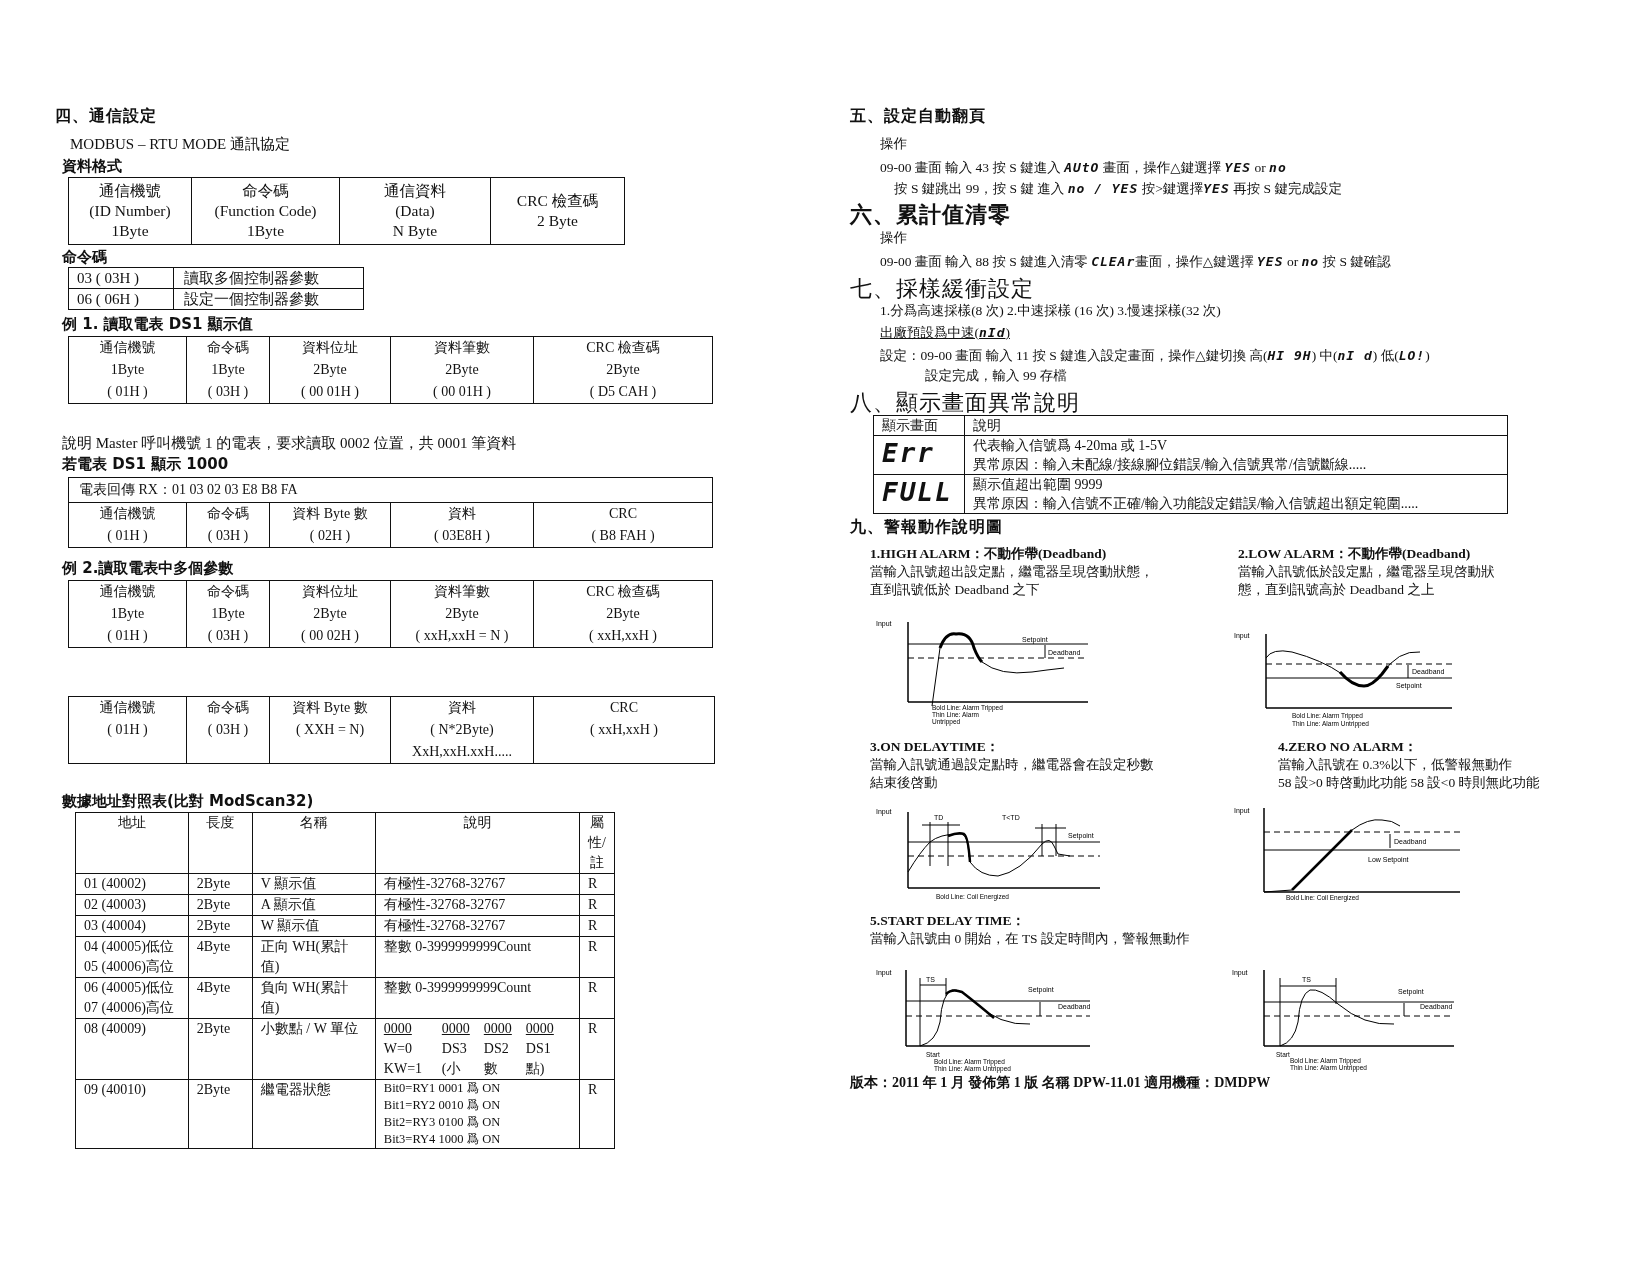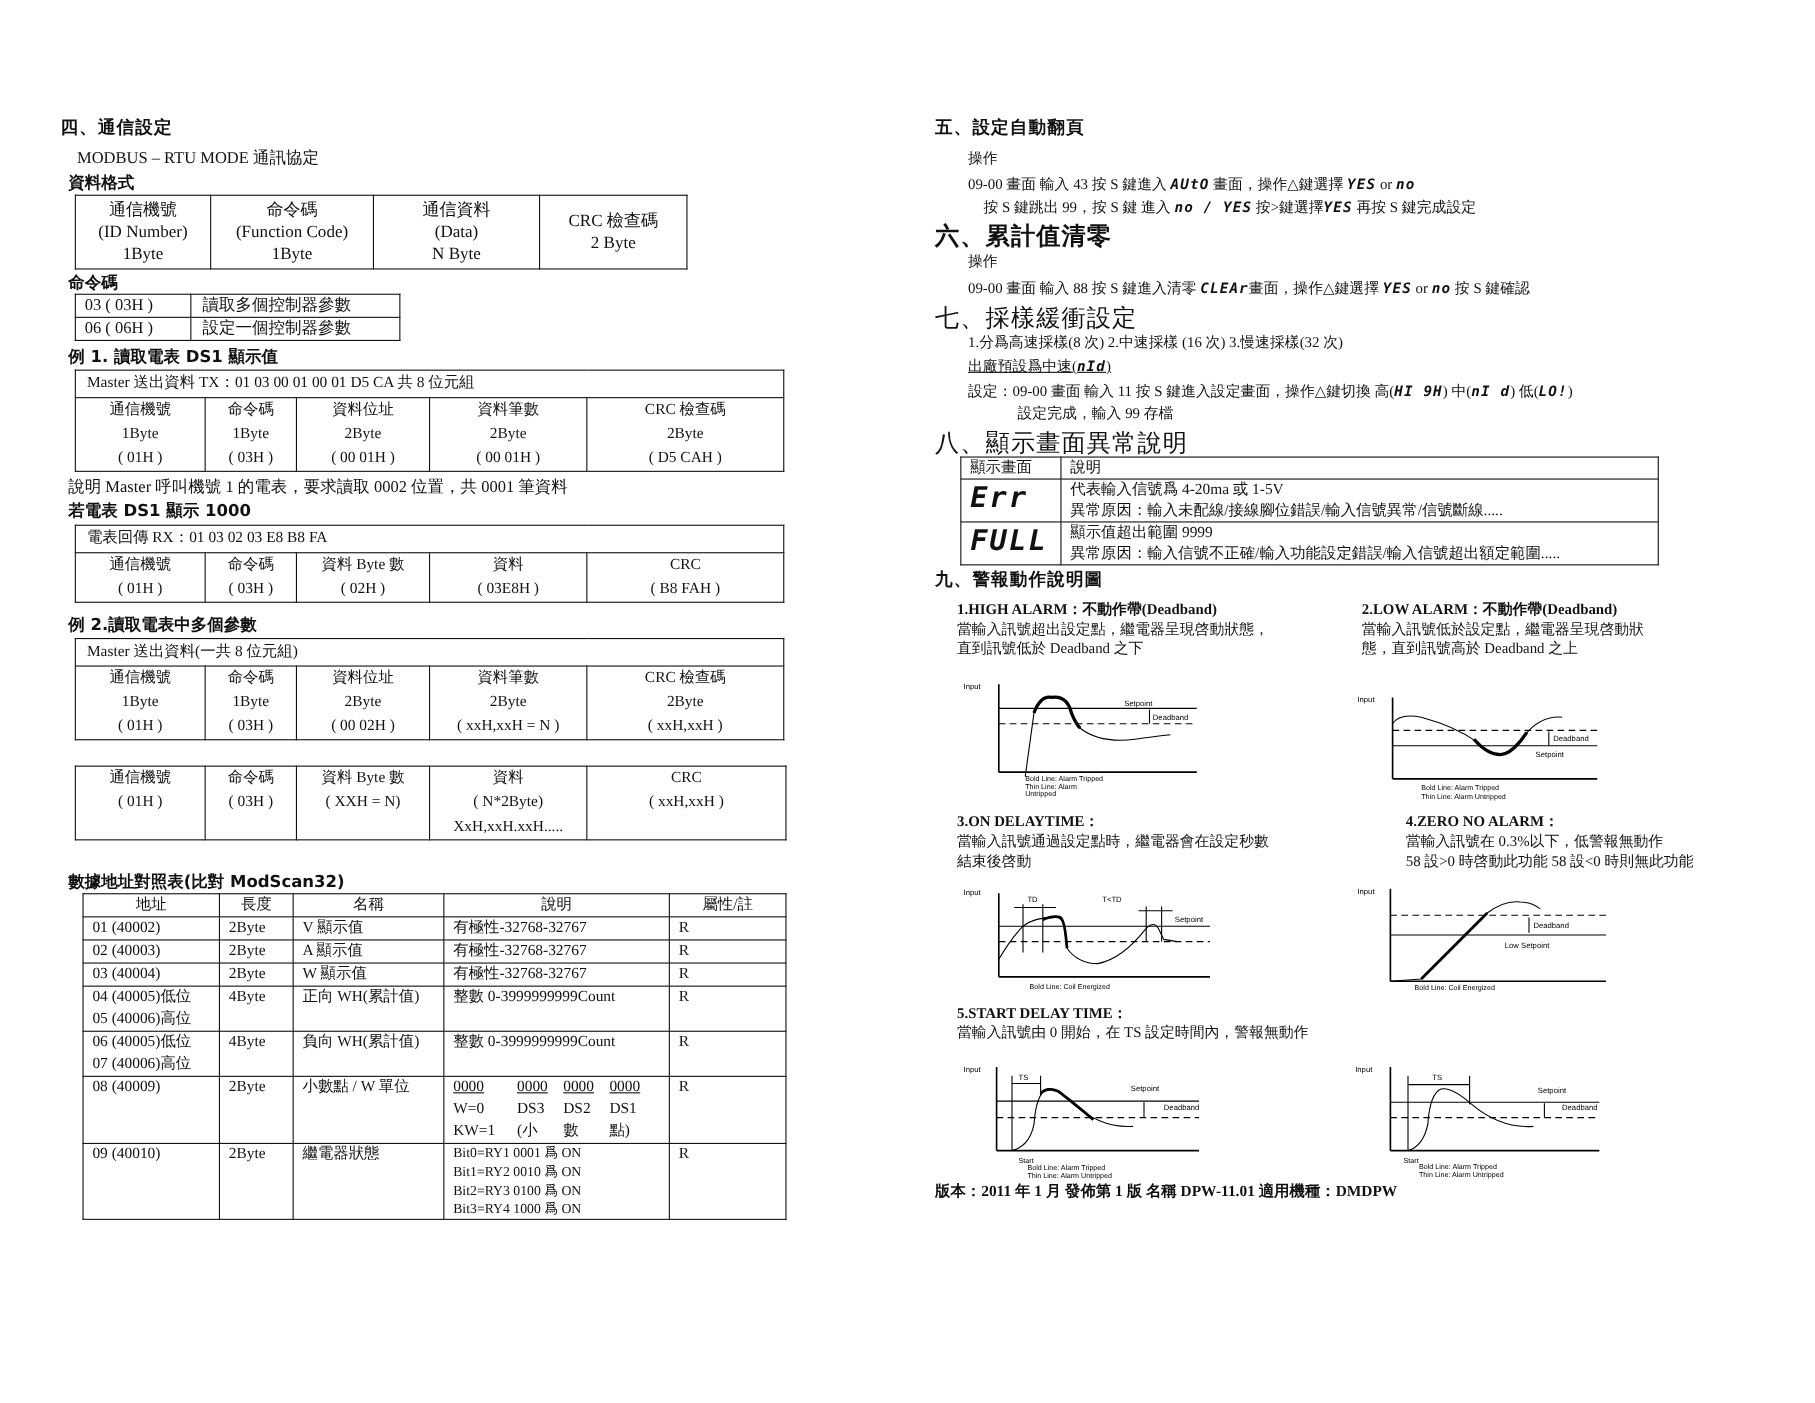--- a/index.html
+++ b/index.html
@@ -67,23 +67,20 @@
   <tr>
     <td class="txt" style="padding-left:8px;">06 ( 06H )</td>
     <td class="txt" style="padding-left:10px;">設定一個控制器參數</td>
   </tr>
 </tbody>
   </table>
 
 <div class="abs h2" style="left:62px;top:315px;">例 1. 讀取電表 DS1 顯示值</div>
 <table class="abs ex" style="left:68px;top:336px;width:645px;">
   <tbody>
-      <tr>
-        <td colspan="5" class="hdr" style="height:24px;">Master 送出資料  TX：01 03 00 01 00 01 D5 CA  共 8 位元組</td>
-      </tr>
   <tr>
     <td style="width:105px">
           <div>通信機號</div>
           <div>1Byte</div>
           <div>( 01H )</div>
         </td>
     <td style="width:70px">
           <div>命令碼</div>
           <div>1Byte</div>
           <div>( 03H )</div>
@@ -134,23 +131,20 @@
           <div>CRC</div>
           <div>( B8 FAH )</div>
         </td>
   </tr>
 </tbody>
   </table>
 
 <div class="abs h2" style="left:62px;top:559px;">例 2.讀取電表中多個參數</div>
 <table class="abs ex" style="left:68px;top:580px;width:645px;">
   <tbody>
-      <tr>
-        <td colspan="5" class="hdr" style="height:24px;">Master 送出資料(一共 8 位元組)</td>
-      </tr>
   <tr>
     <td style="width:105px">
           <div>通信機號</div>
           <div>1Byte</div>
           <div>( 01H )</div>
         </td>
     <td style="width:70px">
           <div>命令碼</div>
           <div>1Byte</div>
           <div>( 03H )</div>
@@ -197,21 +191,21 @@
         </td>
     <td style="vertical-align:top">
           <div>CRC</div>
           <div>( xxH,xxH )</div>
         </td>
   </tr>
 </tbody>
   </table>
 
 <div class="abs h2" style="left:62px;top:792px;">數據地址對照表(比對 ModScan32)</div>
-<table class="abs map" style="left:75px;top:812px;width:640px;">
+<table class="abs map" style="left:75px;top:812px;width:540px;">
   <tbody>
       <tr>
     <td class="hd" style="width:107px">地址</td>
     <td class="hd" style="width:50px">長度</td>
     <td class="hd" style="width:120px">名稱</td>
     <td class="hd" style="width:188px">說明</td>
     <td class="hd">屬性/註</td>
   </tr>
   <tr>
     <td>01 (40002)</td>

